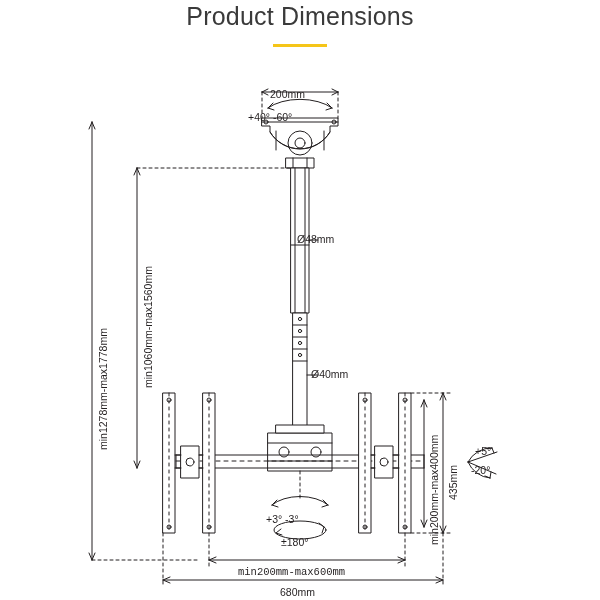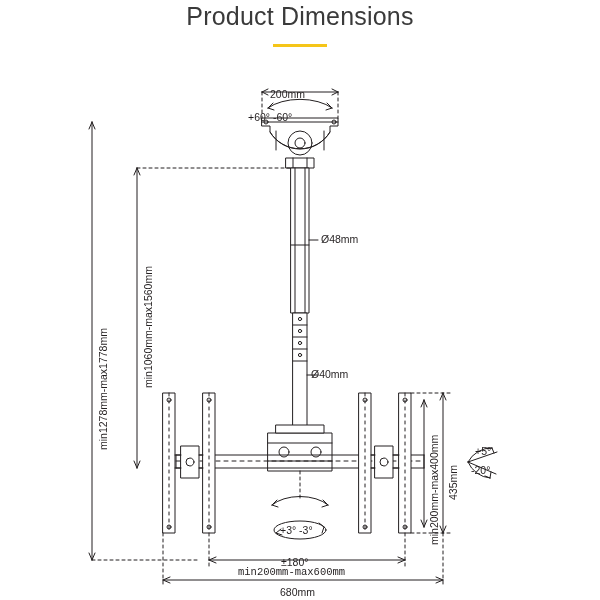--- a/index.html
+++ b/index.html
@@ -225,38 +225,38 @@
         <line x1="163" y1="533" x2="163" y2="586" stroke-dasharray="3 3"></line>
         <line x1="443" y1="533" x2="443" y2="586" stroke-dasharray="3 3"></line>
         <line x1="92" y1="560" x2="200" y2="560" stroke-dasharray="3 3"></line>
       </g>
 
     </g>
   </svg>
 
   <div class="lbl" style="left:270px; top:76px;margin-top:12px;">200mm</div>
 
-  <div class="lbl" style="left:248px; top:111px;">+60°  -60°</div>
-
-  <div class="lbl" style="left:321px; top:233px;">Ø48mm</div>
+  <div class="lbl" style="left:248px; top:111px;">+40°  -60°</div>
+
+  <div class="lbl" style="left:297px; top:233px;">Ø48mm</div>
 
   <div class="lbl" style="left:311px; top:368px;text-align:right;">Ø40mm</div>
 
   <div class="lbl rot" style="left:97px; top:450px;">min1278mm-max1778mm</div>
 
   <div class="lbl rot" style="left:142px; top:388px;">min1060mm-max1560mm</div>
 
   <div class="lbl rot" style="left:428px; top:545px;">min200mm-max400mm</div>
 
   <div class="lbl rot" style="left:447px; top:500px;">435mm</div>
 
   <div class="lbl" style="left:475px; top:445px;">+5°</div>
   <div class="lbl" style="left:471px; top:464px;text-align:right;">-20°</div>
 
-  <div class="lbl" style="left:280px; top:513px;margin-top:11px;">+3°   -3°</div>
-
-  <div class="lbl" style="left:281px; top:556px;">±180°</div>
+  <div class="lbl" style="left:266px; top:513px;">+3°   -3°</div>
+
+  <div class="lbl" style="left:281px; top:536px;">±180°</div>
 
   <div class="lbl" style="left:238px; top:566px;font-family:Liberation Mono, monospace;">min200mm-max600mm</div>
 
   <div class="lbl" style="left:280px; top:586px;">680mm</div>
 
 </div>
 
 </body></html>

